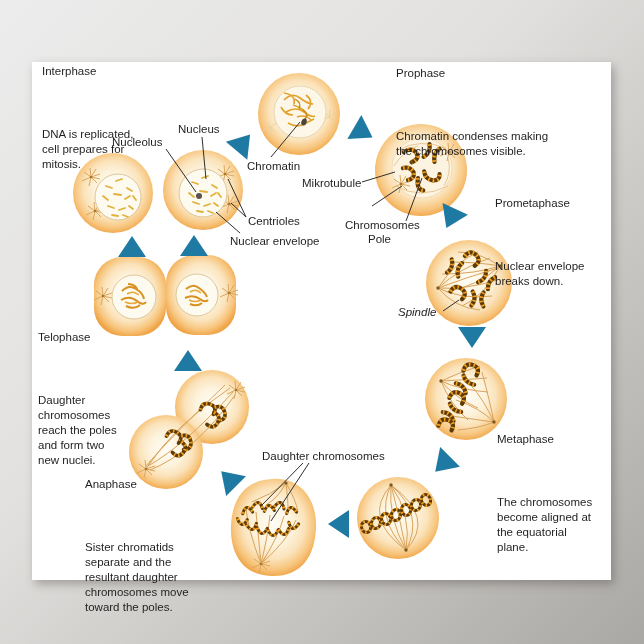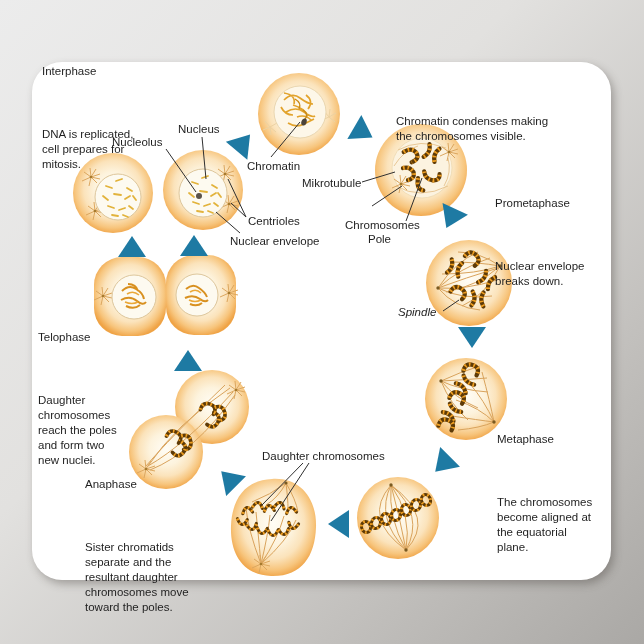--- a/index.html
+++ b/index.html
@@ -5,21 +5,20 @@
   html,body{margin:0;padding:0;}
   .stage{
     position:relative;width:644px;height:644px;overflow:hidden;
     background:linear-gradient(135deg,#ececec 0%,#e2e1df 40%,#c2c0bd 75%,#aaa8a5 100%);
     font-family:"Liberation Sans",sans-serif;
   }
   .poster{
     position:absolute;left:32px;top:62px;width:579px;height:518px;
     background:var(--poster,#fff);
     box-shadow:3px 4px 9px rgba(70,65,60,.38);
-    border-radius:30px;
   }
   .diagram-svg{position:absolute;left:0;top:0;}
   .txt{position:absolute;color:var(--ink,#1f1f1f);font-size:11.5px;line-height:15px;}
   .phase-desc{white-space:pre-line;margin-top:48px;}
   .lbl{position:absolute;color:var(--ink,#1f1f1f);font-size:11.5px;line-height:13px;white-space:nowrap;text-align:center;}
   
   .cb{stroke:var(--chromosome,#5e3a06);stroke-width:4.2;fill:none;stroke-linecap:round;}
   .cs{stroke:var(--chromosome_stripe,#ef9f22);stroke-width:4.2;fill:none;stroke-linecap:butt;stroke-dasharray:1.6 2.8;}
   .thin{stroke-width:3;}
   .m{stroke-width:3.6;}
@@ -338,20 +337,21 @@
       </g>
     </svg>
 
     <div class="txt" style="left:10px;top:2px;">
       <div>Interphase</div>
       <div class="phase-desc">DNA is replicated,
 cell prepares for
 mitosis.</div>
     </div>
     <div class="txt" style="left:364px;top:4px;">
+      <div>Prophase</div>
       <div class="phase-desc">Chromatin condenses making
 the chromosomes visible.</div>
     </div>
     <div class="txt" style="left:463px;top:134px;">
       <div>Prometaphase</div>
       <div class="phase-desc">Nuclear envelope
 breaks down.</div>
     </div>
     <div class="txt" style="left:6px;top:268px;">
       <div>Telophase</div>

